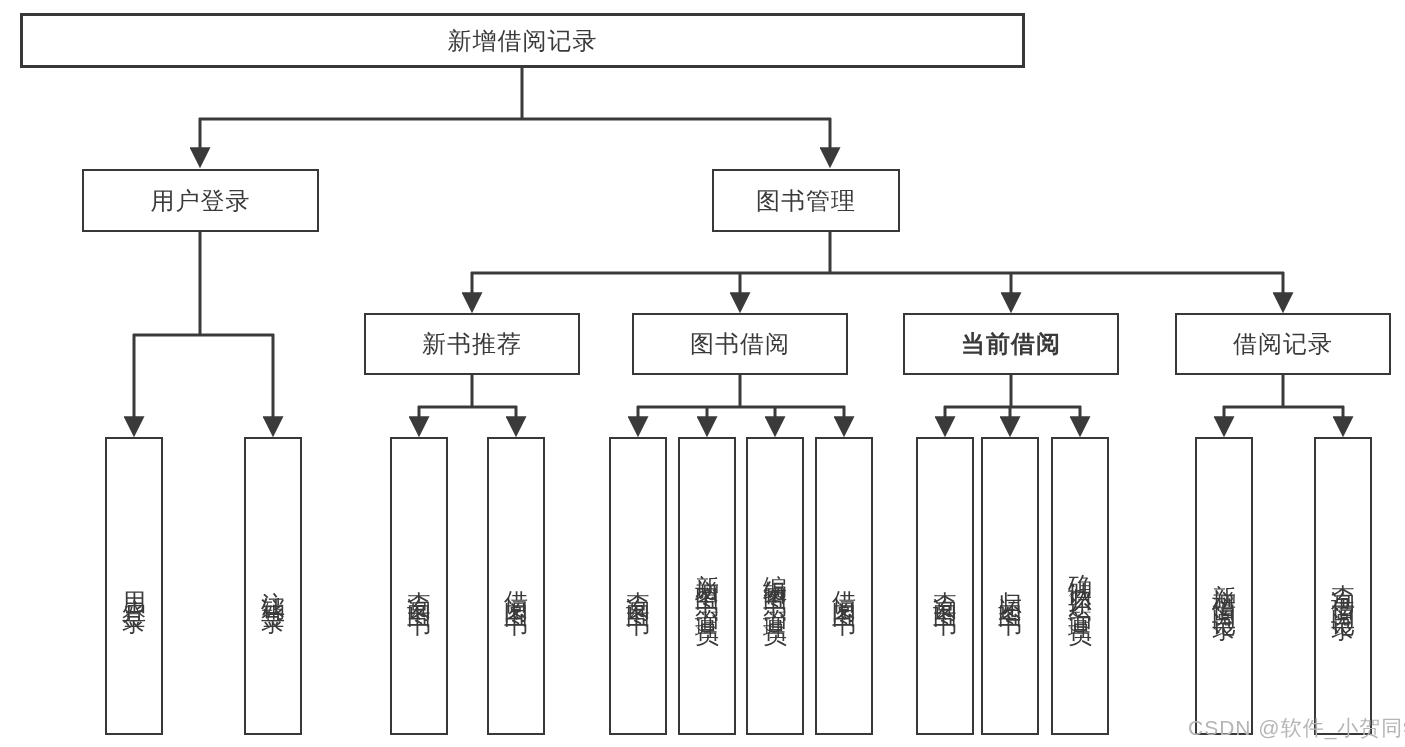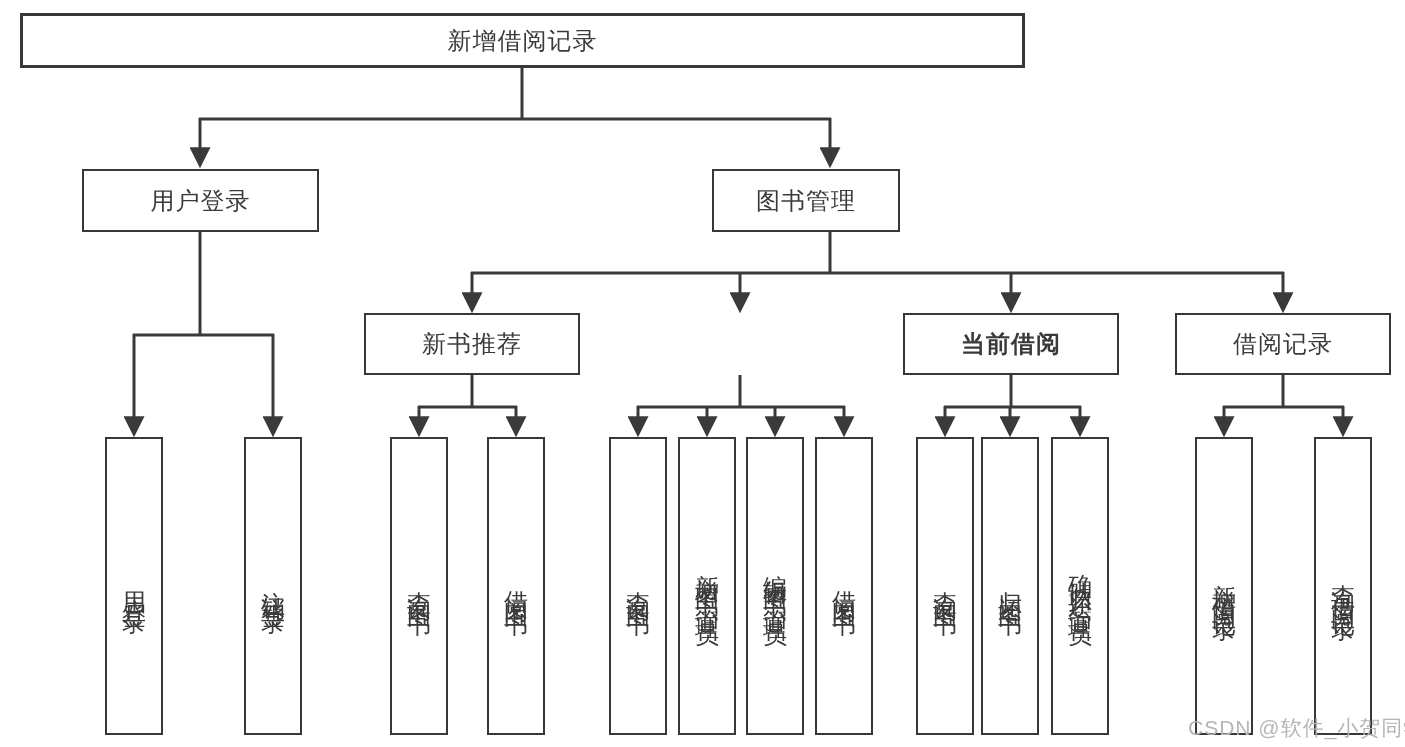--- a/index.html
+++ b/index.html
@@ -109,20 +109,21 @@
       <line x1="1343" y1="406" x2="1343" y2="431" marker-end="url(#arw)"></line>
     </g>
   </svg>
 
   <div class="box root">新增借阅记录</div>
 
   <div class="box hbox" style="left:82px;top:169px;width:237px;">用户登录</div>
   <div class="box hbox" style="left:712px;top:169px;width:188px;">图书管理</div>
 
   <div class="box l3" style="left:364px;">新书推荐</div>
+  <div class="box l3" style="left:632px;">图书借阅</div>
   <div class="box l3" style="left:903px;font-weight:bold;">当前借阅</div>
   <div class="box l3" style="left:1175px;">借阅记录</div>
 
   <div class="vbox" style="left:105px;">用户登录</div>
   <div class="vbox" style="left:244px;">注销登录</div>
 
   <div class="vbox" style="left:390px;">查询图书</div>
   <div class="vbox" style="left:487px;">借阅图书</div>
 
   <div class="vbox" style="left:609px;">查询图书</div>

